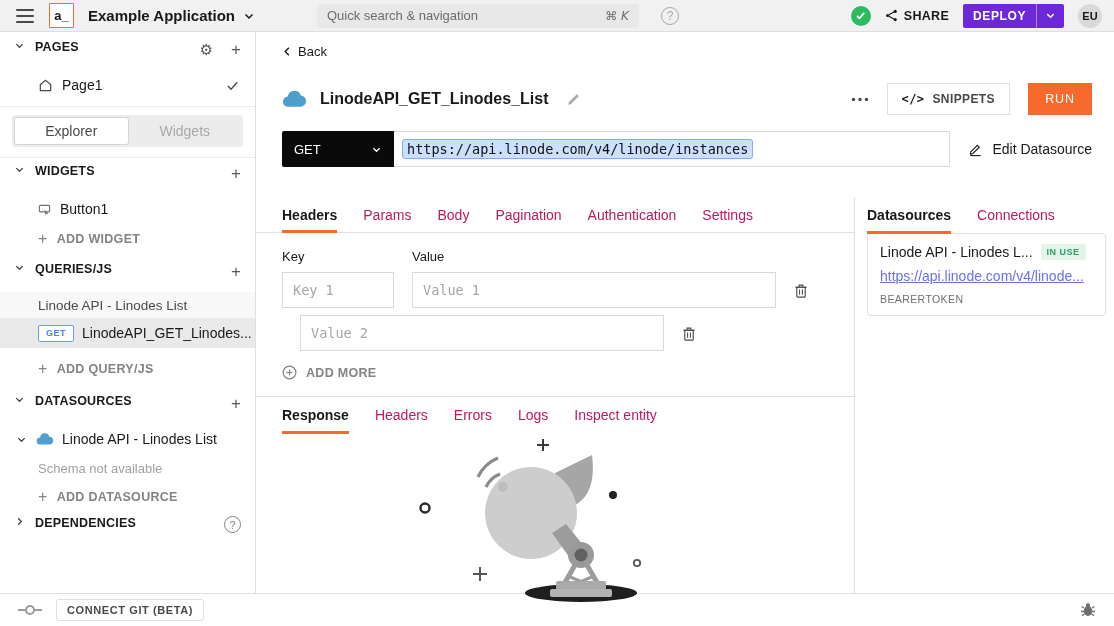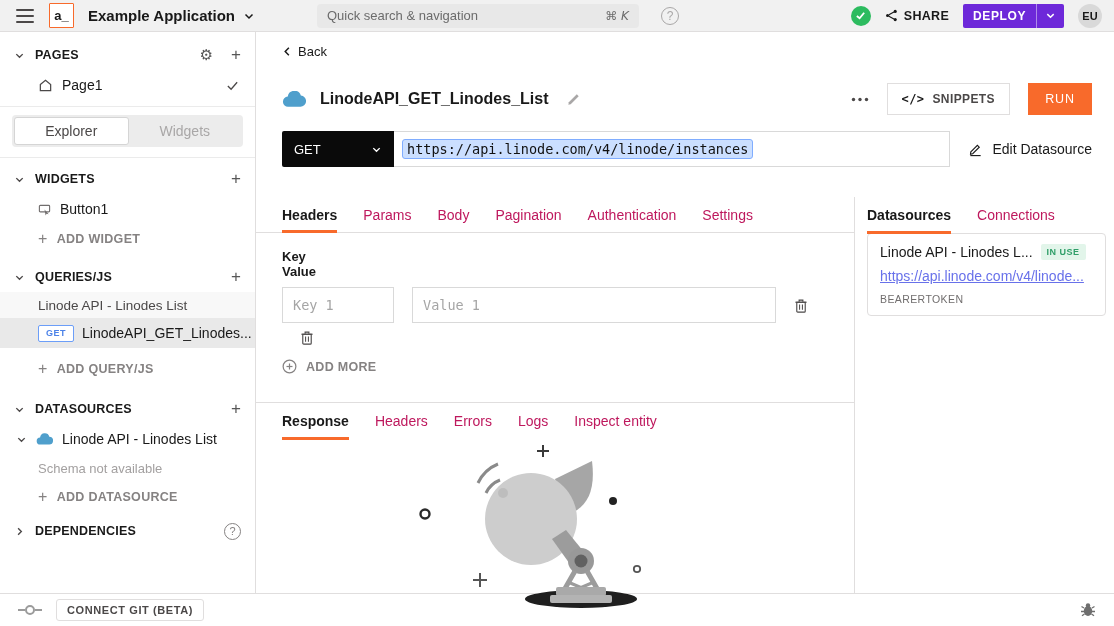--- a/index.html
+++ b/index.html
@@ -33,21 +33,21 @@
   .deploy-btn .chev { padding:0 8px; border-left:1px solid rgba(255,255,255,.45); height:100%; display:flex; align-items:center; }
   .avatar { width:24px; height:24px; border-radius:50%; background:#D9D9D9; font-size:11px; font-weight:600;
     display:flex; align-items:center; justify-content:center; }
 
   
   .middle { display:flex; height:561px; }
   .sidebar { width:256px; border-right:1px solid #E0DEDE; background:#fff; padding-top:8px; }
   .main-col { flex:1; display:flex; flex-direction:column; }
 
   
-  .sec-head { height:30px; display:flex; align-items:center; padding:0 14px; gap:10px; }
+  .sec-head { height:30px; display:flex; align-items:flex-start; padding:0 14px; gap:10px; }
   .sec-title { font-size:12.5px; font-weight:700; letter-spacing:.2px; flex:1; }
   .sec-actions { display:flex; align-items:center; gap:18px; color:#575757; }
   .tree-item { height:30px; display:flex; align-items:center; padding-left:38px; gap:9px; font-size:14px; cursor:pointer; }
   .tree-item .trail { margin-left:auto; margin-right:16px; display:flex; }
   .sb-divider { border-top:1px solid #EBEBEB; margin:6px 0; }
   .segmented { margin:8px 12px 10px 12px; background:#ECECEC; border-radius:4px; height:32px; display:flex; padding:2px; }
   .seg { flex:1; display:flex; align-items:center; justify-content:center; font-size:14px; border-radius:3px; cursor:pointer; }
   .seg.active { background:#fff; border:1px solid #D5D5D5; color:#4B4848; }
   .seg.inactive { color:#A9A7A7; }
   .add-row { height:30px; display:flex; align-items:center; gap:9px; padding-left:38px; color:#858282;
@@ -83,32 +83,32 @@
   .edit-ds { margin-left:18px; display:flex; align-items:center; gap:9px; font-size:14px; cursor:pointer; }
 
   
   .workzone { margin-top:30px; flex:1; display:flex; min-height:0; }
   .request-pane { width:598px; display:flex; flex-direction:column; }
   .tabbar { display:flex; gap:26px; padding-left:26px; border-bottom:1px solid #E0DEDE; height:36px; }
   .tab { font-size:14px; color:#be185d; display:flex; align-items:center; cursor:pointer; position:relative; }
   .tab.active { color:#191919; font-weight:700; }
   .tab.active::after { content:""; position:absolute; left:0; right:0; bottom:-1px; height:3px; background:#F86A2B; }
   .kv-area { padding:16px 24px 0 26px; }
-  .kv-labels { display:flex; font-size:13px; font-weight:700; margin-bottom:8px;flex-direction:column; }
+  .kv-labels { display:flex; font-size:13px; font-weight:400; margin-bottom:8px; }
   .kv-labels .kl { width:130px; }
   .kv-row { display:flex; align-items:center; margin-bottom:7px; }
   .kv-key { width:112px; height:36px; border:1px solid #D9D9D9; padding:0 10px; font-size:13.5px; color:#999;
     font-family:"DejaVu Sans Mono", monospace; outline:none; }
   .kv-val { width:364px; height:36px; border:1px solid #D9D9D9; margin-left:18px; padding:0 10px; font-size:13.5px;
     color:#999; font-family:"DejaVu Sans Mono", monospace; outline:none; }
   .kv-key::placeholder,.kv-val::placeholder { color:#A5A5A5; }
   .trash-btn { margin-left:18px; background:none; border:none; cursor:pointer; display:flex; padding:0; }
   .add-more { margin:14px 0 16px 0; display:flex; align-items:center; gap:9px; color:#858282;
     font-size:12.5px; font-weight:600; letter-spacing:.3px; cursor:pointer; width:120px; }
-  .response-sec { border-top:1px solid #E0DEDE; flex:1; display:flex; flex-direction:column; min-height:0;margin-top:12px; }
+  .response-sec { border-top:1px solid #E0DEDE; flex:1; display:flex; flex-direction:column; min-height:0; }
   .illus-wrap { flex:1; display:flex; justify-content:center; padding-top:2px; min-height:0; }
 
   
   .right-panel { flex:1; border-left:1px solid #E0DEDE; padding:0 8px 0 12px; }
   .rp-tabbar { display:flex; gap:26px; height:36px; }
   .ds-card { margin-top:0; border:1px solid #E0DEDE; border-radius:4px; padding:10px 12px 10px 12px; }
   .ds-card .line1 { display:flex; align-items:center; gap:8px; }
   .ds-name { font-size:14px; white-space:nowrap; }
   .inuse-badge { background:#E2F5EA; color:#2F9E68; font-size:9px; font-weight:700; letter-spacing:.5px;
     padding:3px 6px; border-radius:2px; }
@@ -365,20 +365,21 @@
               <svg width="14" height="15" viewBox="0 0 14 16">
                   <path d="M2.5 4.5 H11.5 V14 a1 1 0 0 1 -1 1 H3.5 a1 1 0 0 1 -1 -1 Z" fill="none" stroke="#4B4848" stroke-width="1.2"></path>
                   <line x1="1" y1="4.5" x2="13" y2="4.5" stroke="#4B4848" stroke-width="1.2"></line>
                   <path d="M5 4 V2.2 H9 V4" fill="none" stroke="#4B4848" stroke-width="1.2"></path>
                   <line x1="5.5" y1="7" x2="5.5" y2="12.5" stroke="#4B4848" stroke-width="1.1"></line>
                   <line x1="8.5" y1="7" x2="8.5" y2="12.5" stroke="#4B4848" stroke-width="1.1"></line>
                 </svg>
             </button>
           </div>
           <div class="kv-row">
+            <input class="kv-val" placeholder="Value 2" style="">
             <button class="trash-btn">
               <svg width="14" height="15" viewBox="0 0 14 16">
                   <path d="M2.5 4.5 H11.5 V14 a1 1 0 0 1 -1 1 H3.5 a1 1 0 0 1 -1 -1 Z" fill="none" stroke="#4B4848" stroke-width="1.2"></path>
                   <line x1="1" y1="4.5" x2="13" y2="4.5" stroke="#4B4848" stroke-width="1.2"></line>
                   <path d="M5 4 V2.2 H9 V4" fill="none" stroke="#4B4848" stroke-width="1.2"></path>
                   <line x1="5.5" y1="7" x2="5.5" y2="12.5" stroke="#4B4848" stroke-width="1.1"></line>
                   <line x1="8.5" y1="7" x2="8.5" y2="12.5" stroke="#4B4848" stroke-width="1.1"></line>
                 </svg>
             </button>
           </div>

